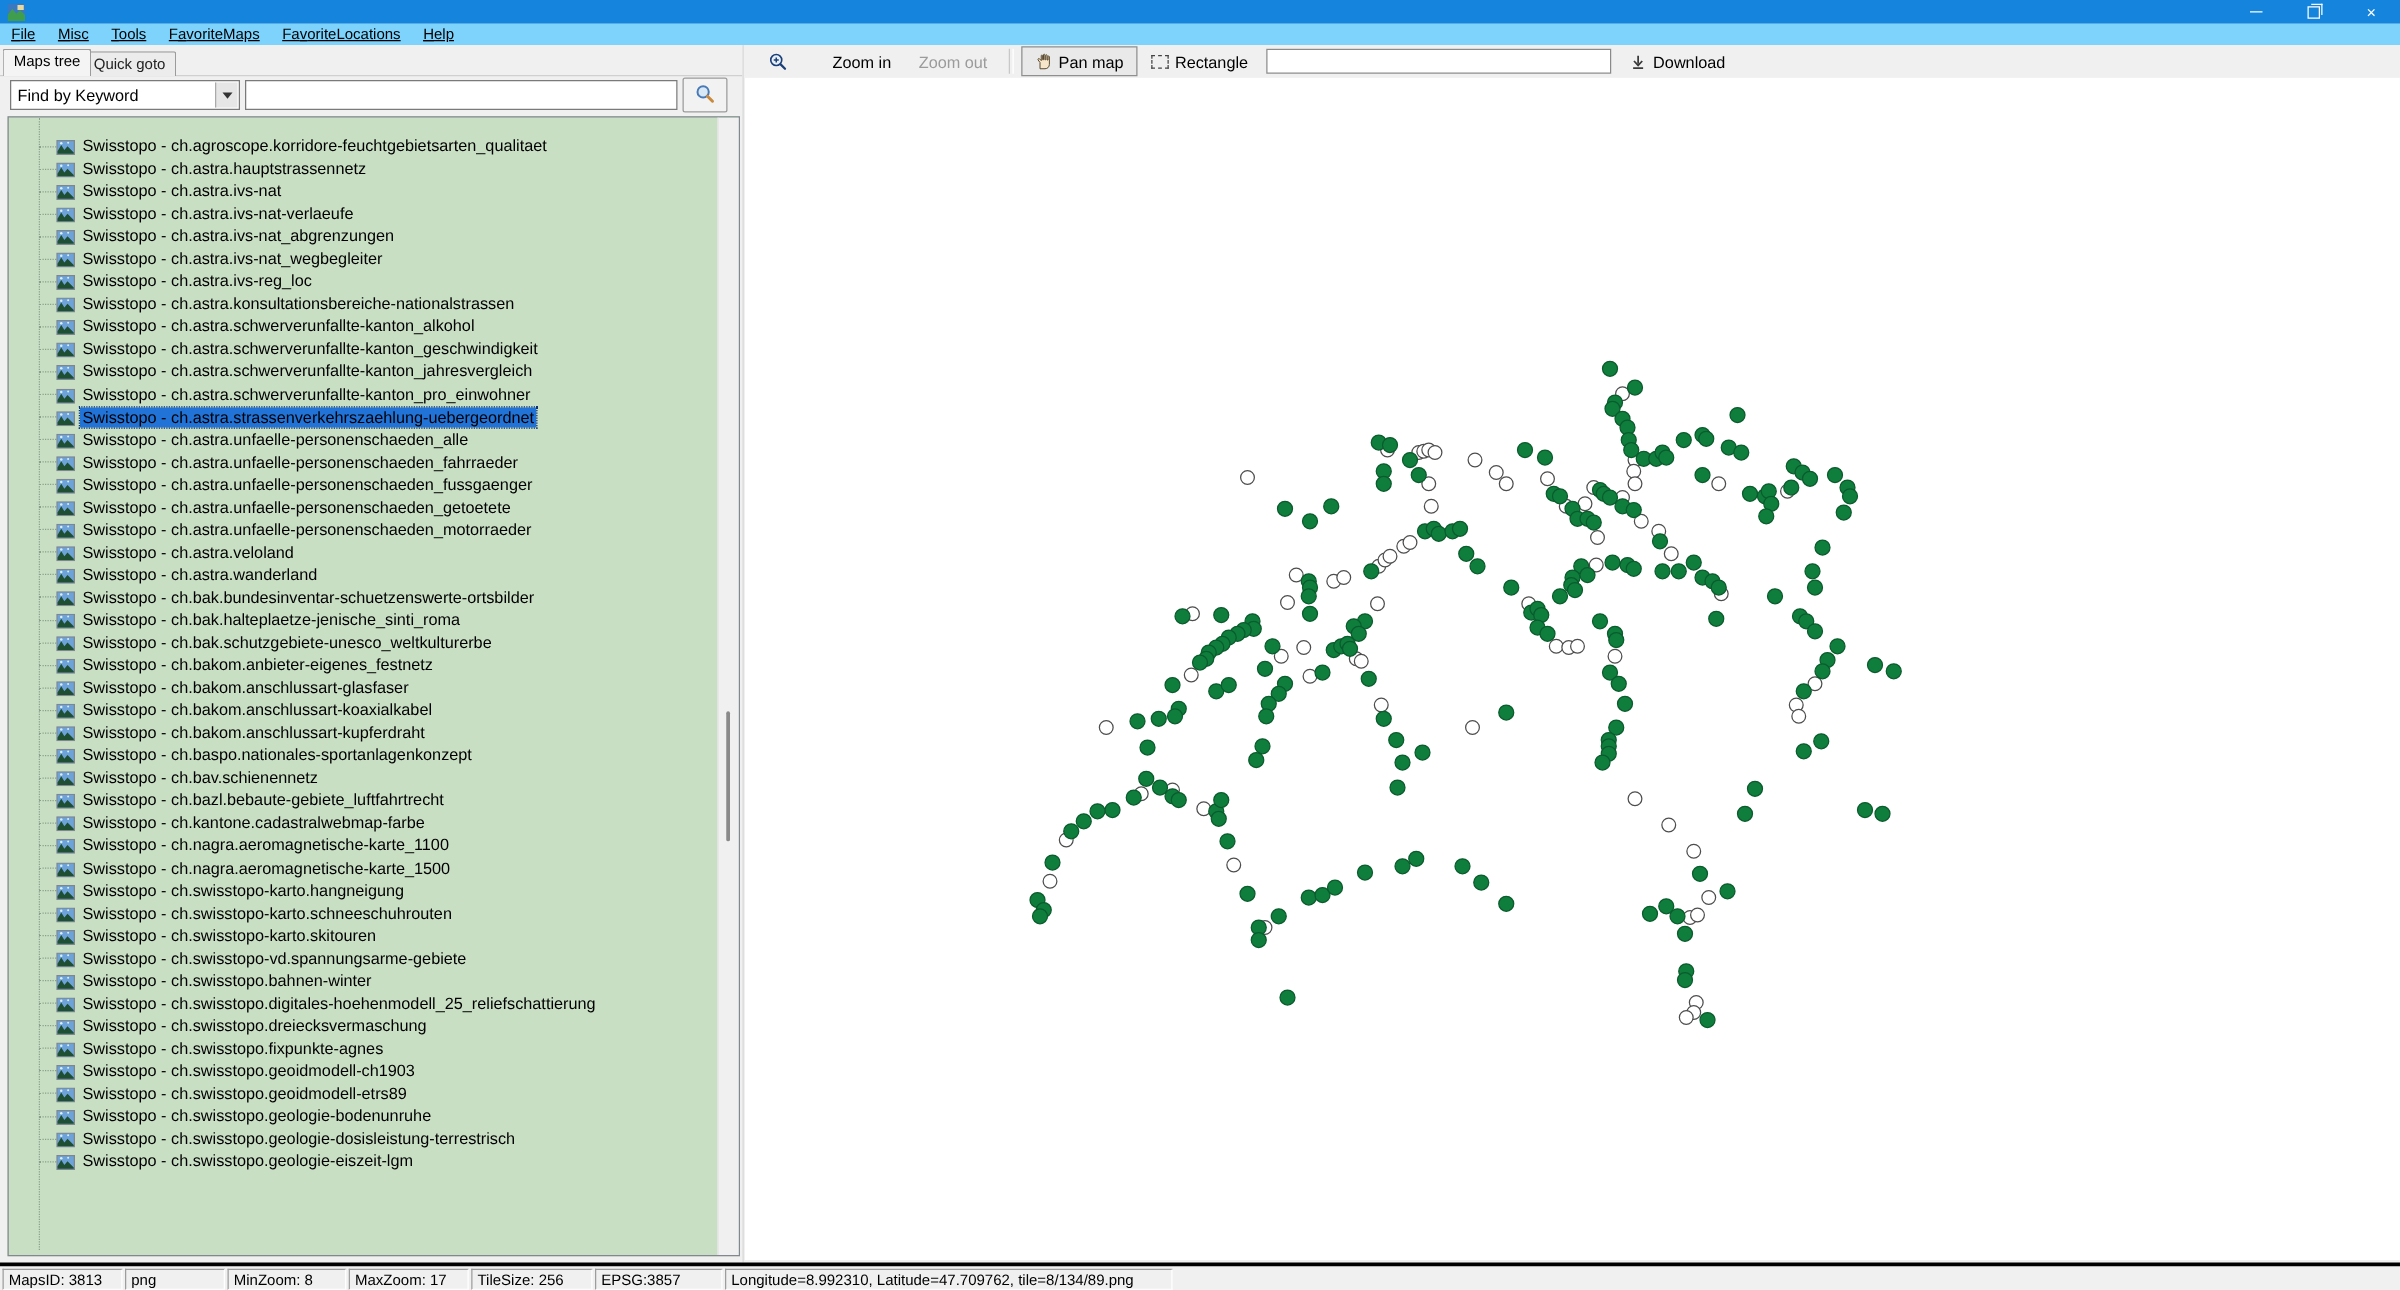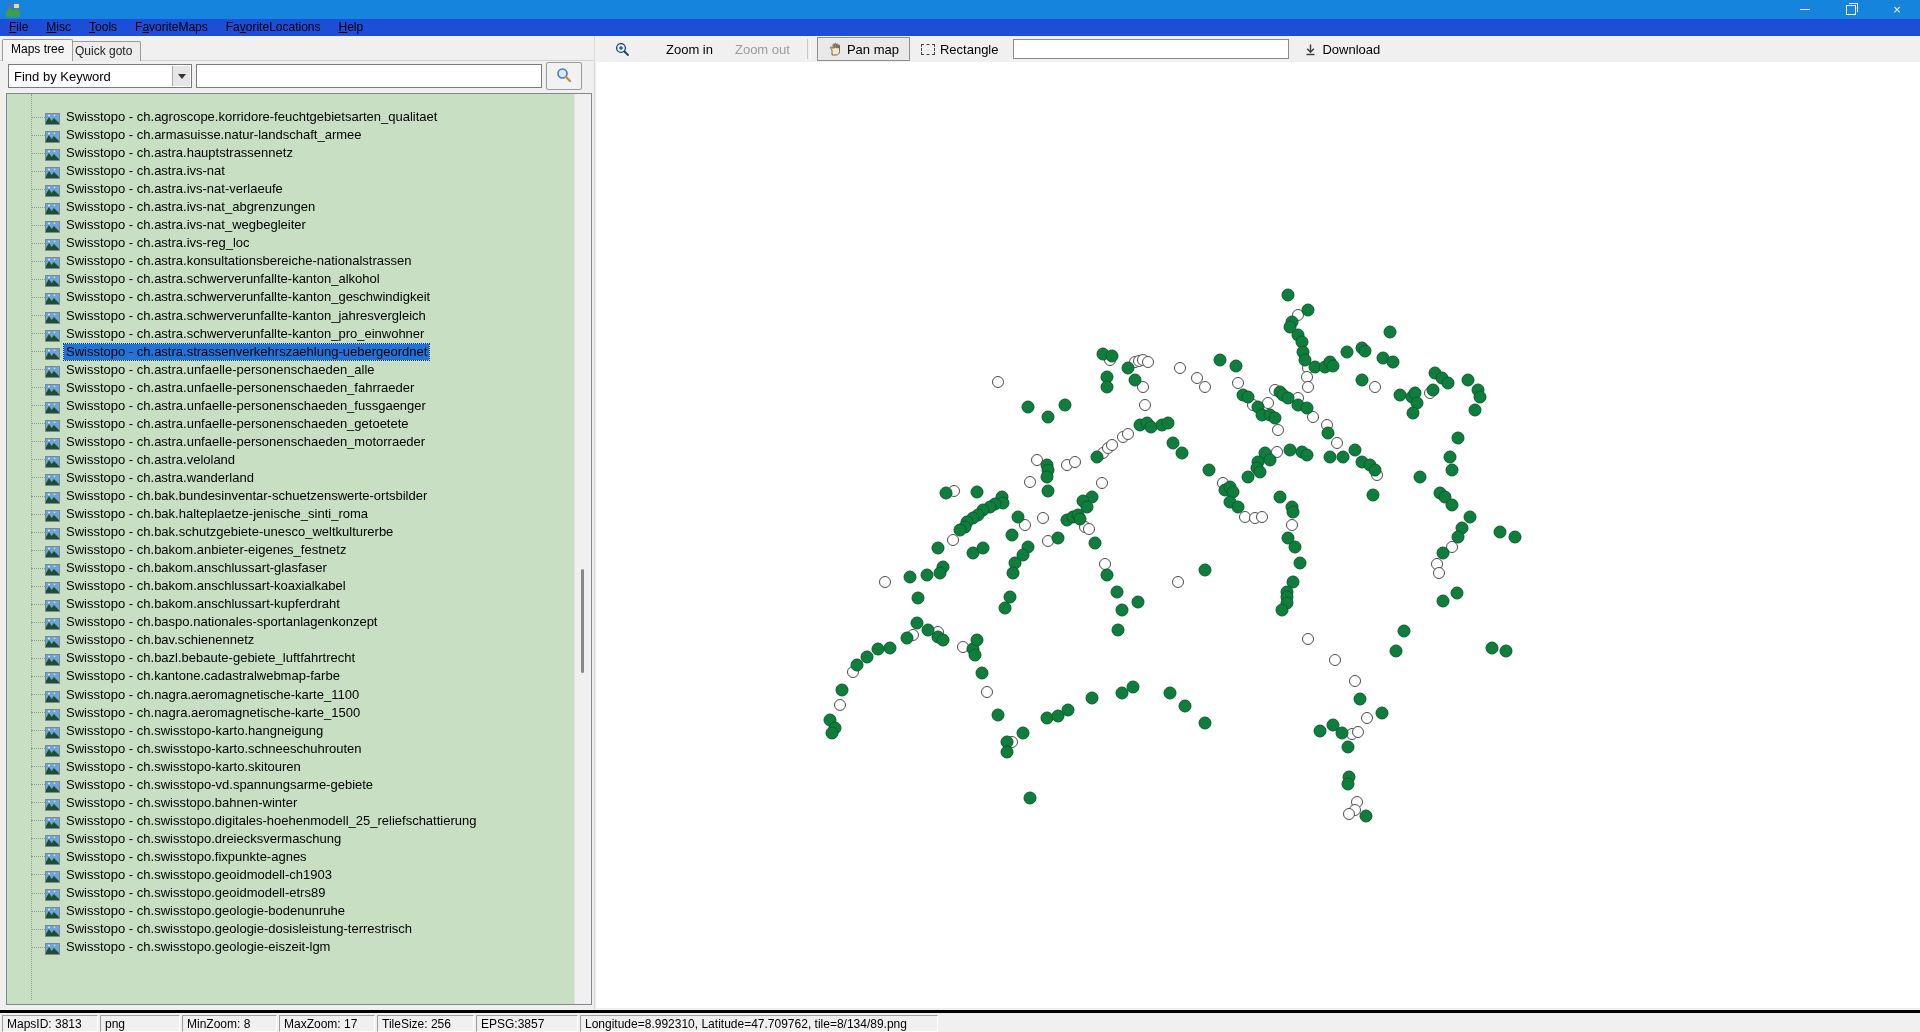--- a/index.html
+++ b/index.html
@@ -13,21 +13,21 @@
   .titlebar{position:absolute;left:0;top:0;width:1920px;height:19px;background:#1584dc;display:flex;align-items:center;}
   .app-icon{width:14px;height:14px;margin:0 5px 0 6px;display:inline-block;}
   .title{color:#ffffff;font-size:16px;line-height:19px;margin-top:48px;}
   .win-controls{position:absolute;right:0;top:0;height:19px;display:flex;}
   .win-btn{width:46px;height:19px;display:flex;align-items:center;justify-content:center;color:#fff;font-size:12px;}
   .glyph-min{width:10px;height:1px;background:#fff;}
   .glyph-max{width:8px;height:8px;border:1px solid #fff;position:relative;background:transparent;}
   .glyph-max::before{content:"";position:absolute;left:2px;top:-3px;width:8px;height:8px;border:1px solid #fff;border-bottom:none;border-left:none;}
   .glyph-close{font-size:13px;line-height:19px;}
   
-  .menubar{position:absolute;left:0;top:19px;width:100%;height:17px;background:#1d4ed8;display:flex;align-items:center;font-size:12px;}
+  .menubar{position:absolute;left:0;top:19px;width:100%;height:17px;background:#7dd3fc;display:flex;align-items:center;font-size:12px;text-decoration:underline;}
   .menu-item{padding:0 9px;height:17px;line-height:17px;}
   .menu-item u{text-decoration:underline;}
   
   .content{position:absolute;left:0;top:36px;width:1920px;height:974px;}
   .left-panel{position:absolute;left:0;top:0;width:594px;height:974px;background:#f0f0f0;}
   .divider{position:absolute;left:594px;top:0;width:2px;height:974px;background:#f0f0f0;border-left:1px solid #d8d8d8;border-right:1px solid #fff;}
   .right-panel{position:absolute;left:596px;top:0;right:0;height:974px;background:#f0f0f0;}
   
   .tabstrip{position:absolute;left:0;top:2px;height:22px;width:594px;border-bottom:1px solid #d0d0d0;}
   .tab{position:absolute;font-size:12px;background:#f0f0f0;border:1px solid #9b9b9b;border-bottom:none;border-radius:2px 2px 0 0;padding:0 8px;line-height:19px;}
@@ -138,30 +138,20 @@
       <div class="tree-rows" id="tree-rows">
           <div class="trow">
             <span class="connector"></span>
             <span class="node-icon"><svg width="15" height="12" viewBox="0 0 15 12">
                 <rect x="0.5" y="0.5" width="14" height="11" fill="#6da3d8" stroke="#7e8690"></rect>
                 <path d="M1 9 L4 4 L6.5 8 L9 5 L14 10 L14 11 L1 11 Z" fill="#1e4f33"></path>
                 <circle cx="4" cy="2.6" r="1" fill="#dceefb"></circle>
                 <circle cx="9.5" cy="2.2" r="0.8" fill="#dceefb"></circle>
               </svg></span>
             <span class="tlabel">Swisstopo - ch.agroscope.korridore-feuchtgebietsarten_qualitaet</span>
-          </div>
-          <div class="trow">
-            <span class="connector"></span>
-            <span class="node-icon"><svg width="15" height="12" viewBox="0 0 15 12">
-                <rect x="0.5" y="0.5" width="14" height="11" fill="#6da3d8" stroke="#7e8690"></rect>
-                <path d="M1 9 L4 4 L6.5 8 L9 5 L14 10 L14 11 L1 11 Z" fill="#1e4f33"></path>
-                <circle cx="4" cy="2.6" r="1" fill="#dceefb"></circle>
-                <circle cx="9.5" cy="2.2" r="0.8" fill="#dceefb"></circle>
-              </svg></span>
-            <span class="tlabel">Swisstopo - ch.armasuisse.natur-landschaft_armee</span>
           </div>
           <div class="trow">
             <span class="connector"></span>
             <span class="node-icon"><svg width="15" height="12" viewBox="0 0 15 12">
                 <rect x="0.5" y="0.5" width="14" height="11" fill="#6da3d8" stroke="#7e8690"></rect>
                 <path d="M1 9 L4 4 L6.5 8 L9 5 L14 10 L14 11 L1 11 Z" fill="#1e4f33"></path>
                 <circle cx="4" cy="2.6" r="1" fill="#dceefb"></circle>
                 <circle cx="9.5" cy="2.2" r="0.8" fill="#dceefb"></circle>
               </svg></span>
             <span class="tlabel">Swisstopo - ch.astra.hauptstrassennetz</span>

